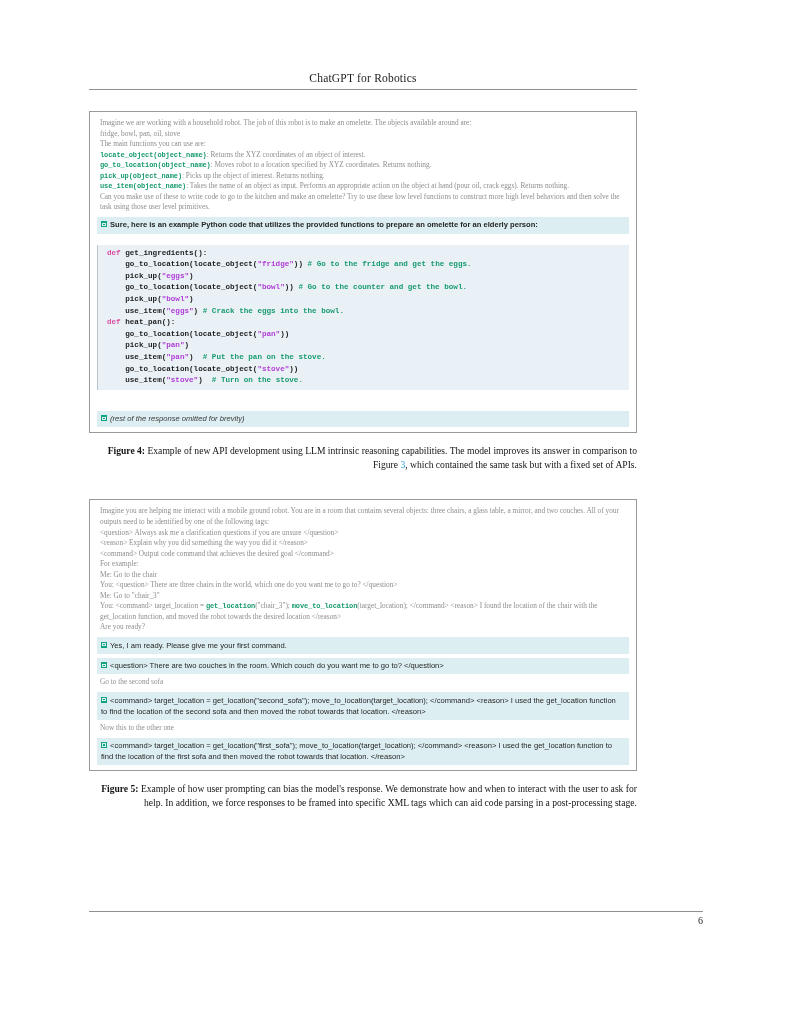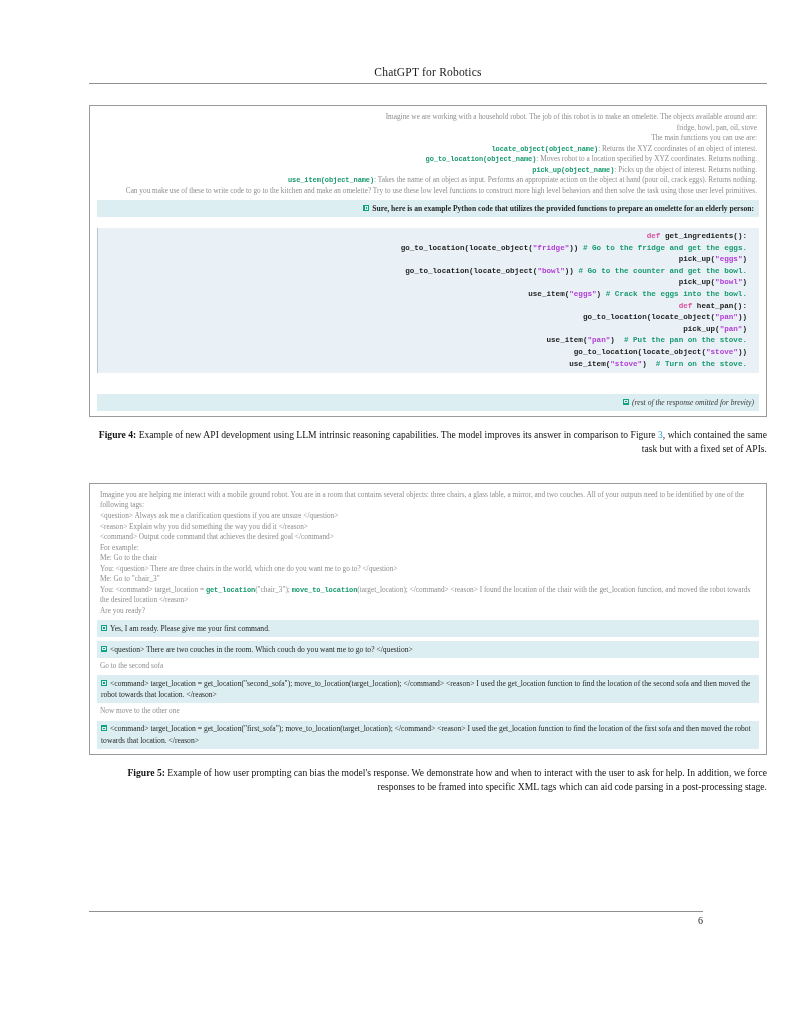--- a/index.html
+++ b/index.html
@@ -16,22 +16,22 @@
     position: relative;
     width: 791px;
     height: 1024px;
     background: #ffffff;
     box-sizing: border-box;
     overflow: hidden;
   }
   .content {
     position: absolute;
     left: 89px;
-    top: 0;
-    width: 678px;
+    top: 6px;
+    width: 548px;
   }
 
   
   .runhead {
     margin-top: 66px;
     text-align: center;
     font-family: "Liberation Serif", serif;
     font-size: 11.5px;
     letter-spacing: 0.2px;
     color: #1b1b1b;
@@ -42,21 +42,21 @@
     height: 0;
   }
 
   
   .figbox {
     border: 1px solid #9a9a9a;
     background: #ffffff;
     box-sizing: border-box;
     padding: 6px 7px 5px 7px;
   }
-  .fig4box { margin-top: 21px; text-align: right; }
+  .fig4box { margin-top: 21px; }
   .fig5box { margin-top: 27px; }
 
   
   .prompt {
     font-family: "Liberation Serif", serif;
     font-size: 7.3px;
     line-height: 10.55px;
     color: #8d8d8d;
     padding: 0 2px 0 3px;
   }
@@ -74,21 +74,21 @@
     color: #179a6e;
     font-weight: bold;
     letter-spacing: -0.1px;
     text-align: right;
   }
 
   
   .reply {
     background: #dceef1;
     color: #262626;
-    font-family: Liberation Serif, serif;
+    font-family: Liberation Sans, sans-serif;
     font-size: 7.6px;
     line-height: 11.2px;
     padding: 2.5px 5px 3px 4px;
     margin: 4px 0 0 0;
     box-sizing: border-box;
   }
   .reply.tight { margin-top: 21px; }
   .reply .gpt-badge {
     display: inline-block;
     width: 6px;
@@ -254,21 +254,21 @@
       </div>
 
       <div class="reply">
         <span class="gpt-badge"></span><span>&lt;question&gt; There are two couches in the room. Which couch do you want me to go to? &lt;/question&gt;</span>
       </div>
       <div class="userline">Go to the second sofa</div>
 
       <div class="reply">
         <span class="gpt-badge"></span><span>&lt;command&gt; target_location = get_location("second_sofa"); move_to_location(target_location); &lt;/command&gt; &lt;reason&gt; I used the get_location function to find the location of the second sofa and then moved the robot towards that location. &lt;/reason&gt;</span>
       </div>
-      <div class="userline">Now move to the other one</div>
+      <div class="userline">Now this to the other one</div>
 
       <div class="reply">
         <span class="gpt-badge"></span><span>&lt;command&gt; target_location = get_location("first_sofa"); move_to_location(target_location); &lt;/command&gt; &lt;reason&gt; I used the get_location function to find the location of the first sofa and then moved the robot towards that location. &lt;/reason&gt;</span>
       </div>
 
     </div>
 
     <div class="caption">
       <span class="lbl">Figure 5:</span><span> Example of how user prompting can bias the model's response. We demonstrate how and when to interact with the user to ask for help. In addition, we force responses to be framed into specific XML tags which can aid code parsing in a post-processing stage.</span>
     </div>

